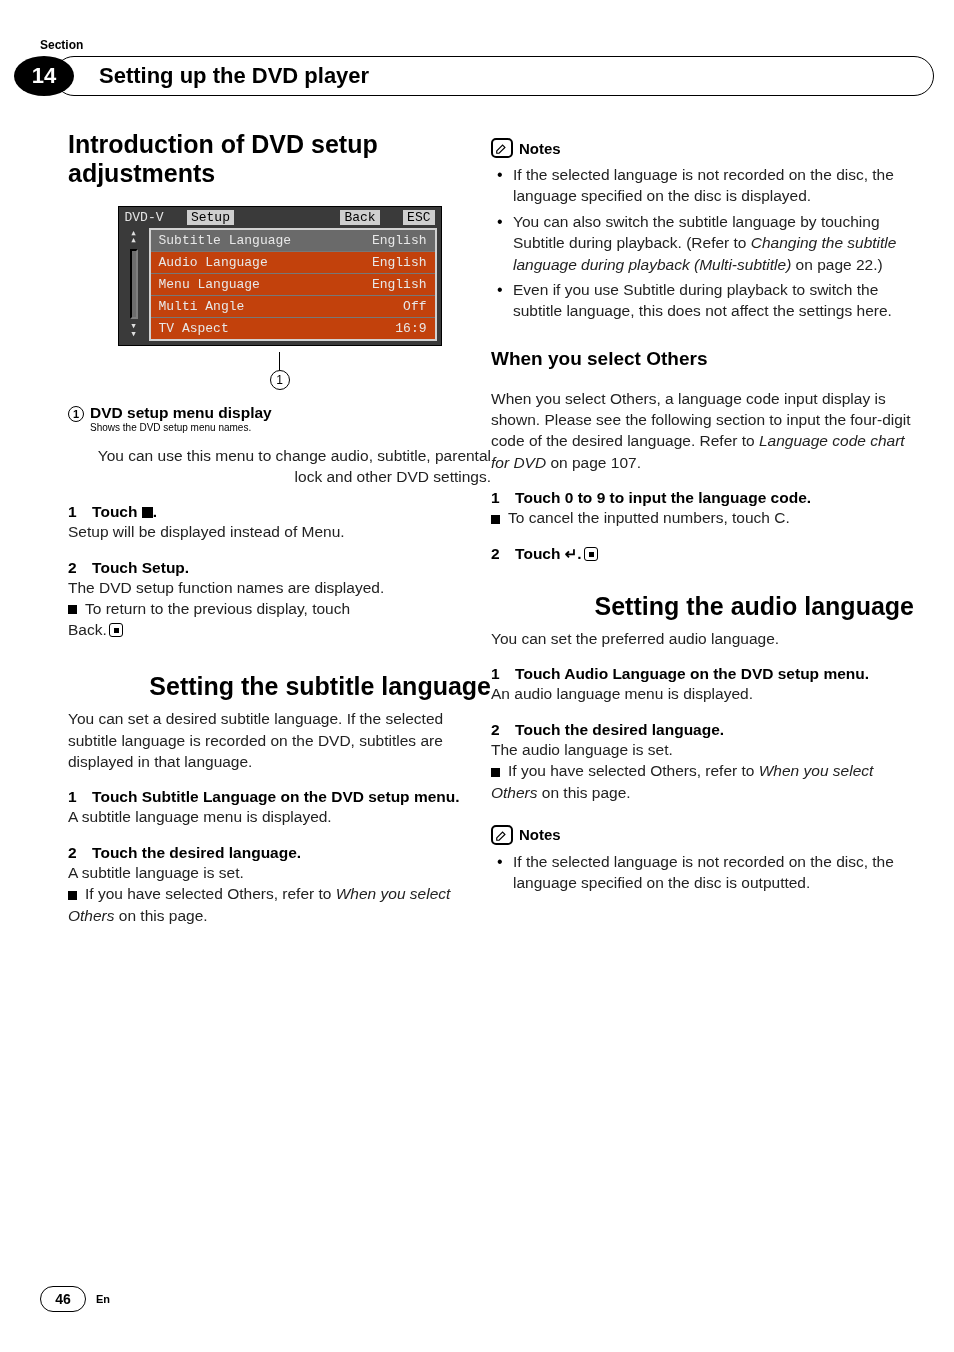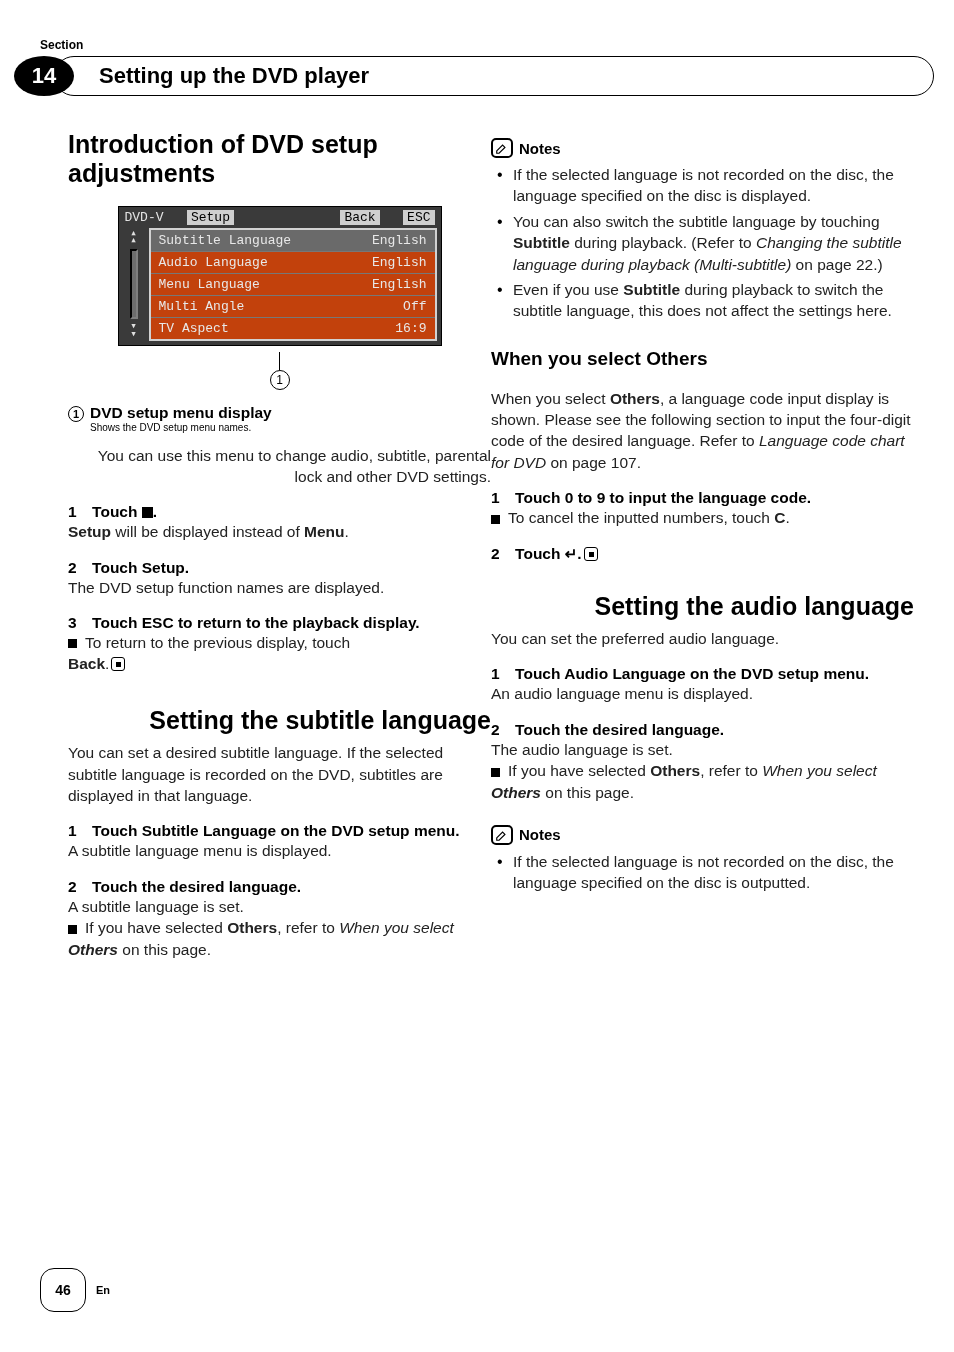--- a/index.html
+++ b/index.html
@@ -168,21 +168,21 @@
   .end-icon::after{
     content:"";
     position:absolute;left:4px;top:4px;width:5px;height:5px;background:#000;
   }
   .enter-arrow {
     display:inline-block;
     font-weight:800;
     font-size:15px;
   }
   .italic { font-style: italic; }
-  strong { font-weight: 700; }
+  strong { font-weight: 400; }
 
   
   .dvd-shot {
     width: 324px;
     margin: 0 auto 6px auto;
     background: #3a3a3a;
     border: 1px solid #000;
     font-family: "Courier New", monospace;
   }
   .dvd-top {
@@ -222,21 +222,21 @@
     margin:0 auto;display:flex;align-items:center;justify-content:center;
     font-size:12px;
   }
   .footer {
     position:absolute;
     left:40px;
     bottom:40px;
     display:flex;align-items:center;gap:10px;
   }
   .page-oval {
-    width:46px;height:44px;border:1px solid #000;border-radius:14px;
+    width:46px;height:26px;border:1px solid #000;border-radius:14px;
     display:flex;align-items:center;justify-content:center;
     font-size:14px;font-weight:700;
   }
   .lang-abbr { font-size:11px;font-weight:700; }
   .circnum {
     display:inline-block;width:16px;height:16px;border:1px solid #000;border-radius:50%;
     text-align:center;line-height:14px;font-size:11px;margin-right:6px;vertical-align:0;
   }
   .mt { margin-top:12px;text-align:right; }
   .mt-lg { margin-top:32px; }
@@ -322,21 +322,20 @@
     <p class="step-head">
       <span>1 Touch </span><span class="stop-sq"></span><span>.</span>
     </p>
     <p class="step-body">
       <strong>Setup</strong><span> will be displayed instead of </span><strong>Menu</strong>.
     </p>
 
     <p class="step-head">2 Touch Setup.</p>
     <p class="step-body">The DVD setup function names are displayed.</p>
 
-    <p class="step-head">3 Touch ESC to return to the playback display.</p>
     <p class="bullet-line">
       <span class="sq-bullet"></span><span>To return to the previous display, touch</span>
     </p>
     <p class="step-body">
       <strong>Back</strong>.<span class="end-icon"></span>
     </p>
 
     <h1 class="subtitle-lang mt-lg">Setting the subtitle language</h1>
     <p class="body">You can set a desired subtitle language. If the selected subtitle language is recorded on the DVD, subtitles are displayed in that language.</p>
 

